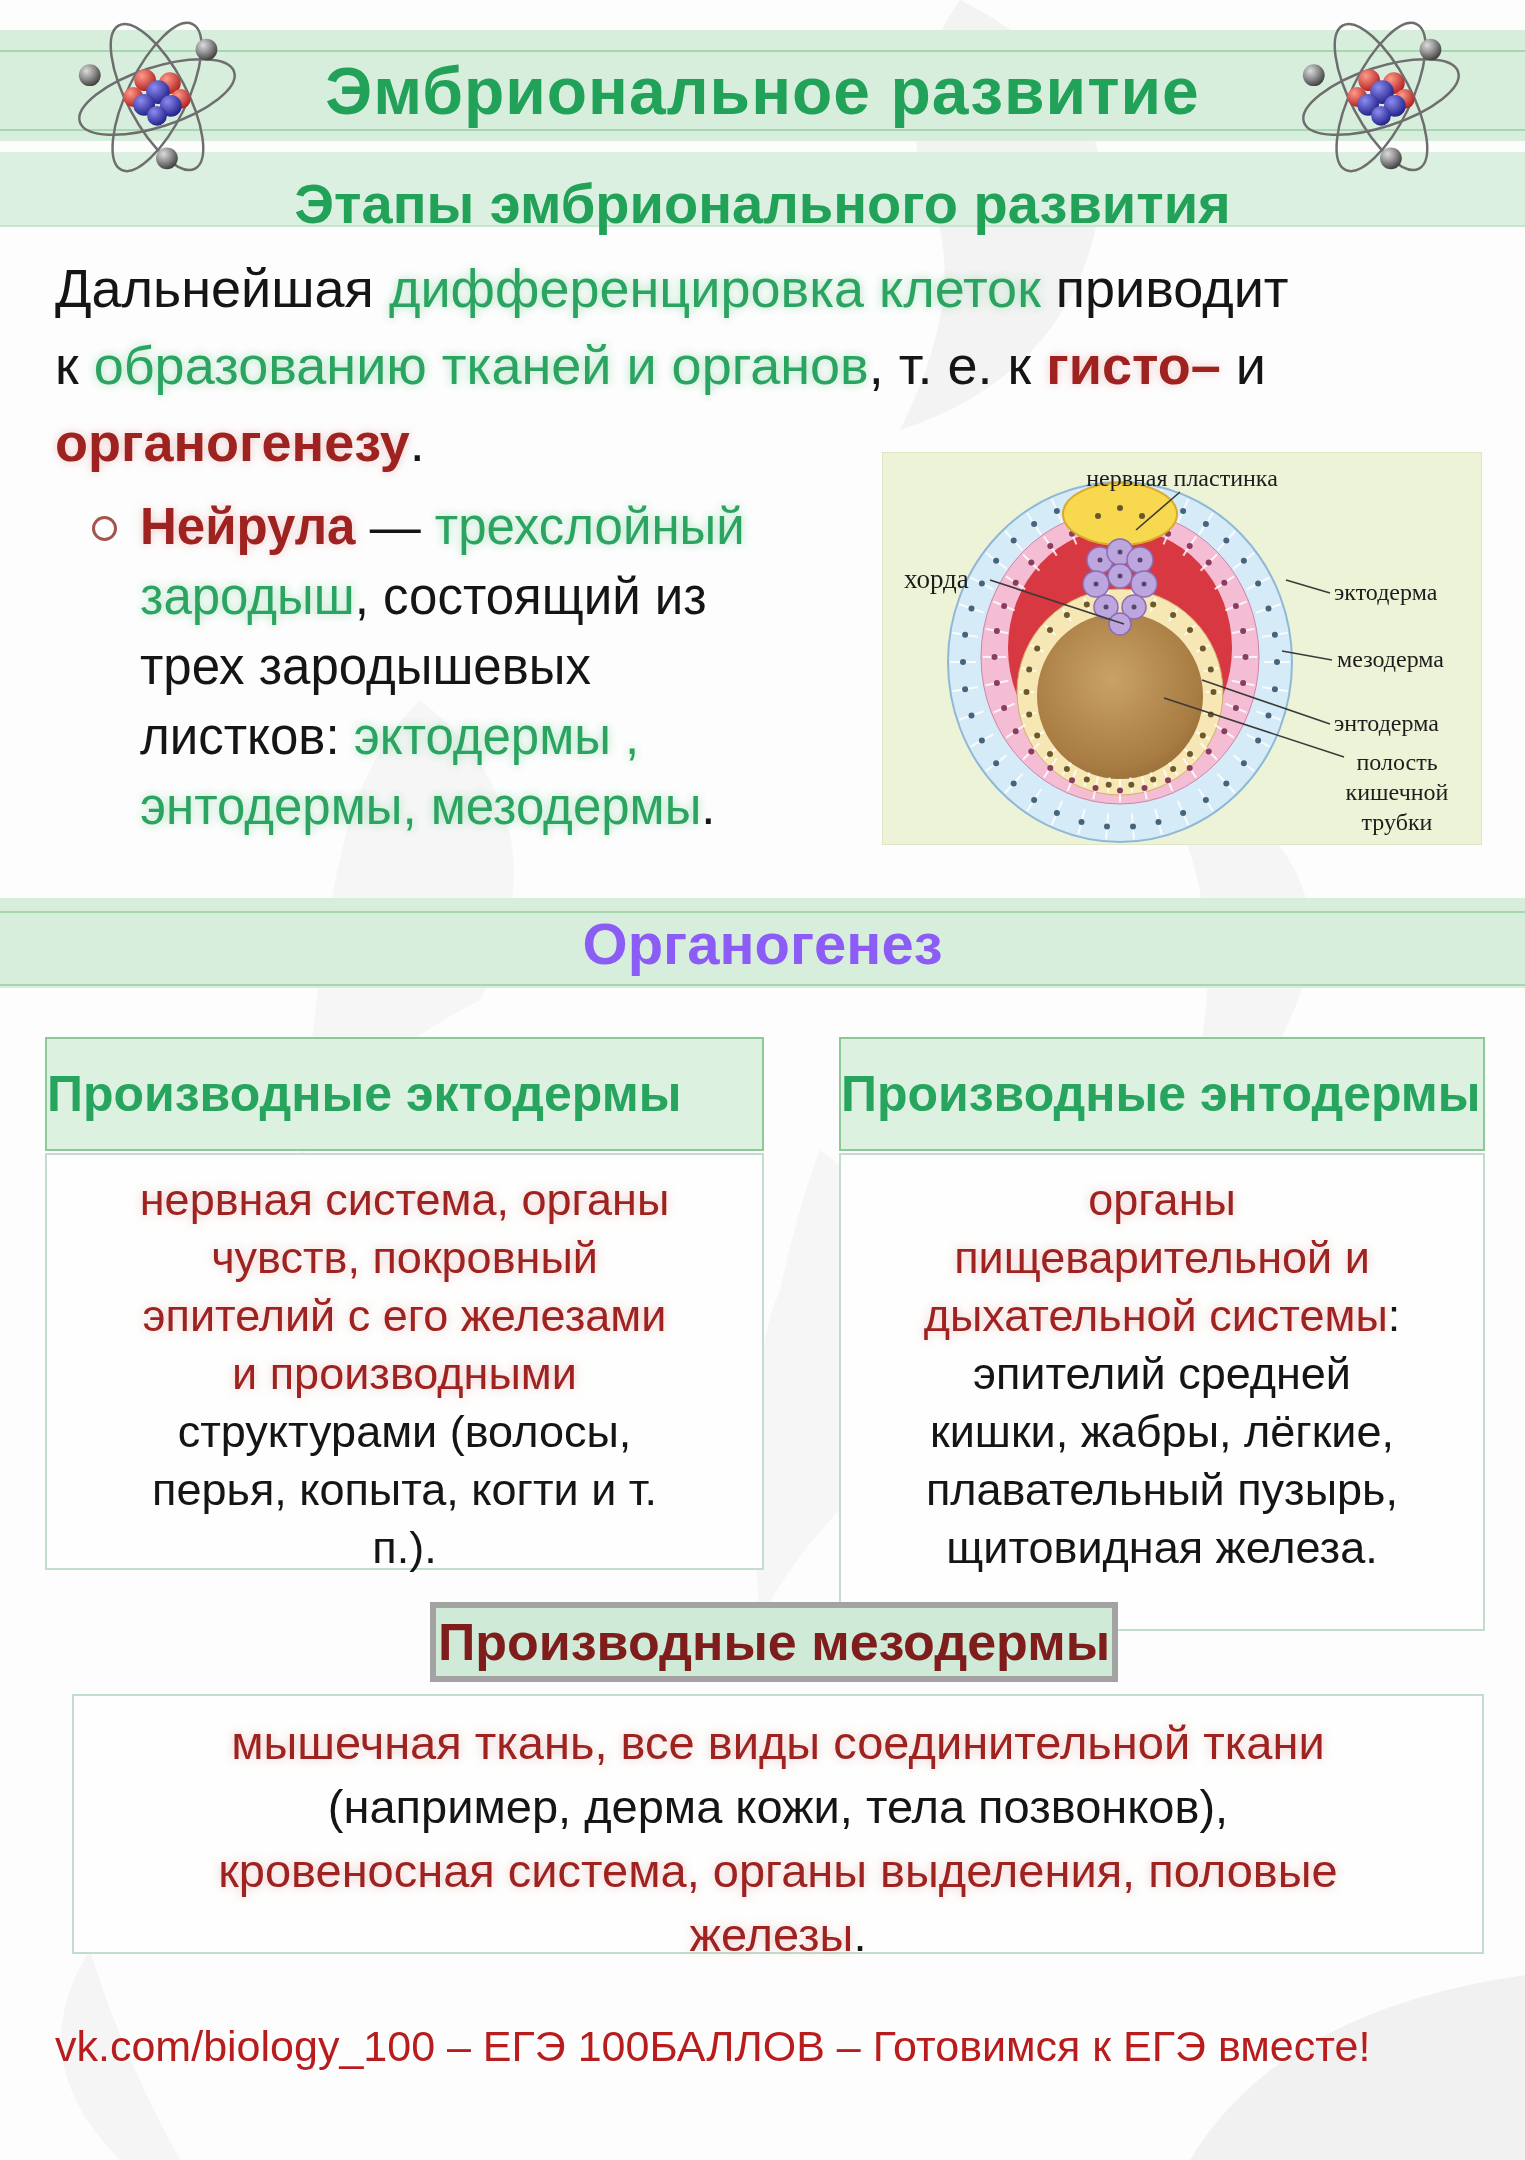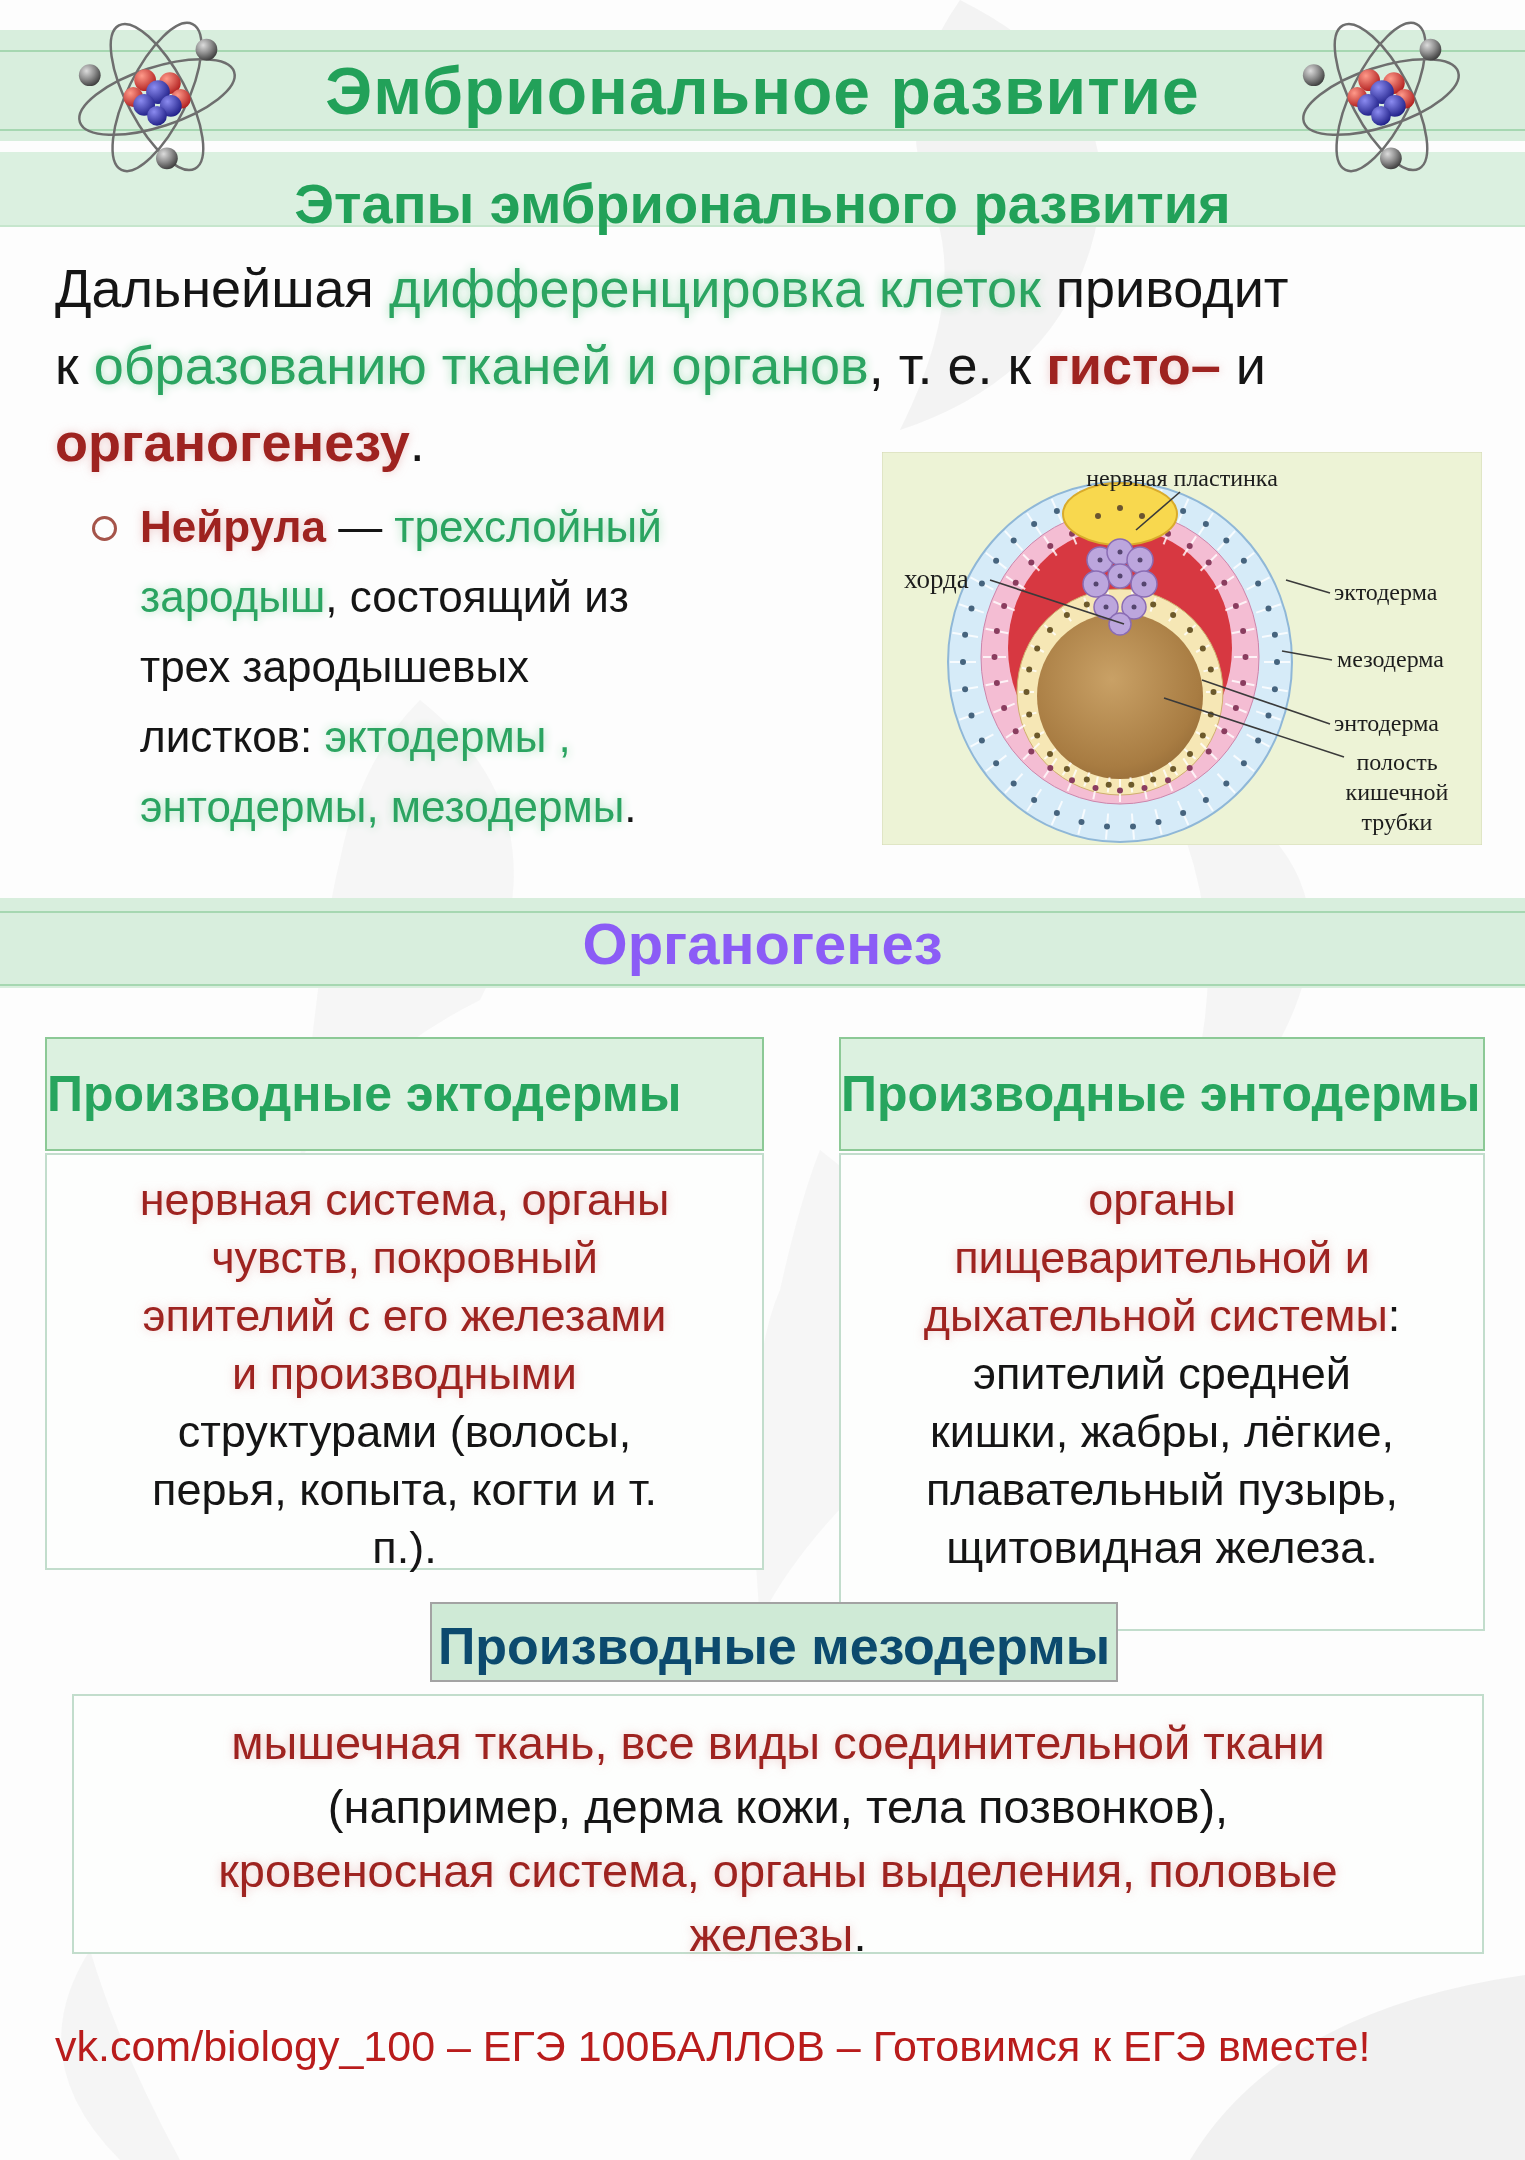--- a/index.html
+++ b/index.html
@@ -31,42 +31,42 @@
   }
   .atom{position:absolute;width:178px;height:178px;}
   .atomL{left:68px;top:8px;}
   .atomR{left:1292px;top:8px;}
   .intro{position:absolute;left:55px;top:250px;width:1432px;font-size:54px;line-height:77px;}
   .bullet-row{position:absolute;left:92px;top:492px;width:770px;}
   .bmark{
     position:absolute;left:0;top:24px;width:19px;height:19px;
     border:3px solid #a5544a;border-radius:50%;background:transparent;
   }
-  .btext{margin-left:48px;font-size:44px;line-height:70px;}
+  .btext{margin-left:48px;font-size:51px;line-height:70px;}
   .figure{position:absolute;left:882px;top:452px;width:600px;height:393px;}
   .colhead{
     position:absolute;top:1037px;height:114px;box-sizing:border-box;
     background:#dcf1e0;border:2px solid #8cc996;
     display:flex;align-items:center;
     font-size:50px;font-weight:700;color:#27a55e;
   }
   .colhead.left{left:45px;width:719px;}
   .colhead.right{left:839px;width:646px;}
   .colbody{
     position:absolute;top:1153px;box-sizing:border-box;
     background:#fdfefd;border:2px solid #c2ddcc;
     text-align:center;font-size:45px;line-height:58px;padding:16px 10px;
   }
   .colbody.left{left:45px;width:719px;height:417px;}
   .colbody.right{left:839px;width:646px;height:478px;}
   .meso-banner{
     position:absolute;left:430px;top:1602px;width:688px;height:80px;box-sizing:border-box;
-    background:#cfead6;border:2px solid #a3a3a3;
+    background:#cfead6;border:6px solid #a3a3a3;
     display:flex;align-items:flex-end;justify-content:center;padding-bottom:4px;
-    font-size:52px;font-weight:700;color:#0c4a6e;
+    font-size:52px;font-weight:700;color:#7f1d1d;
   }
   .meso-box{
     position:absolute;left:72px;top:1694px;width:1412px;height:260px;box-sizing:border-box;
     background:#fdfefd;border:2px solid #c2ddcc;
     text-align:center;font-size:47px;line-height:64px;padding:15px 28px;
   }
   .footer{position:absolute;left:55px;top:2022px;width:1430px;font-size:43px;color:#b91c1c;}
 </style>
 </head>
 <body>

